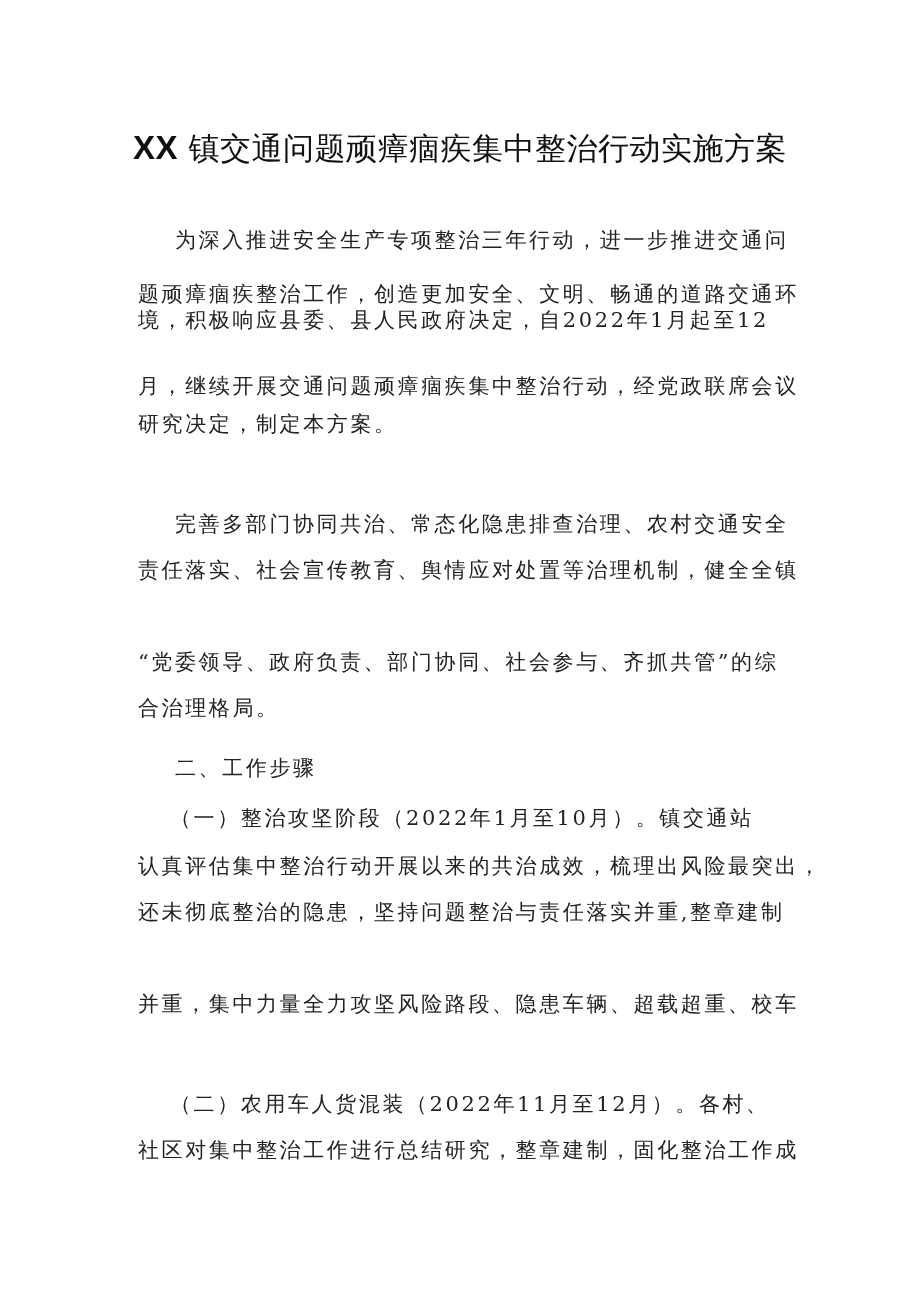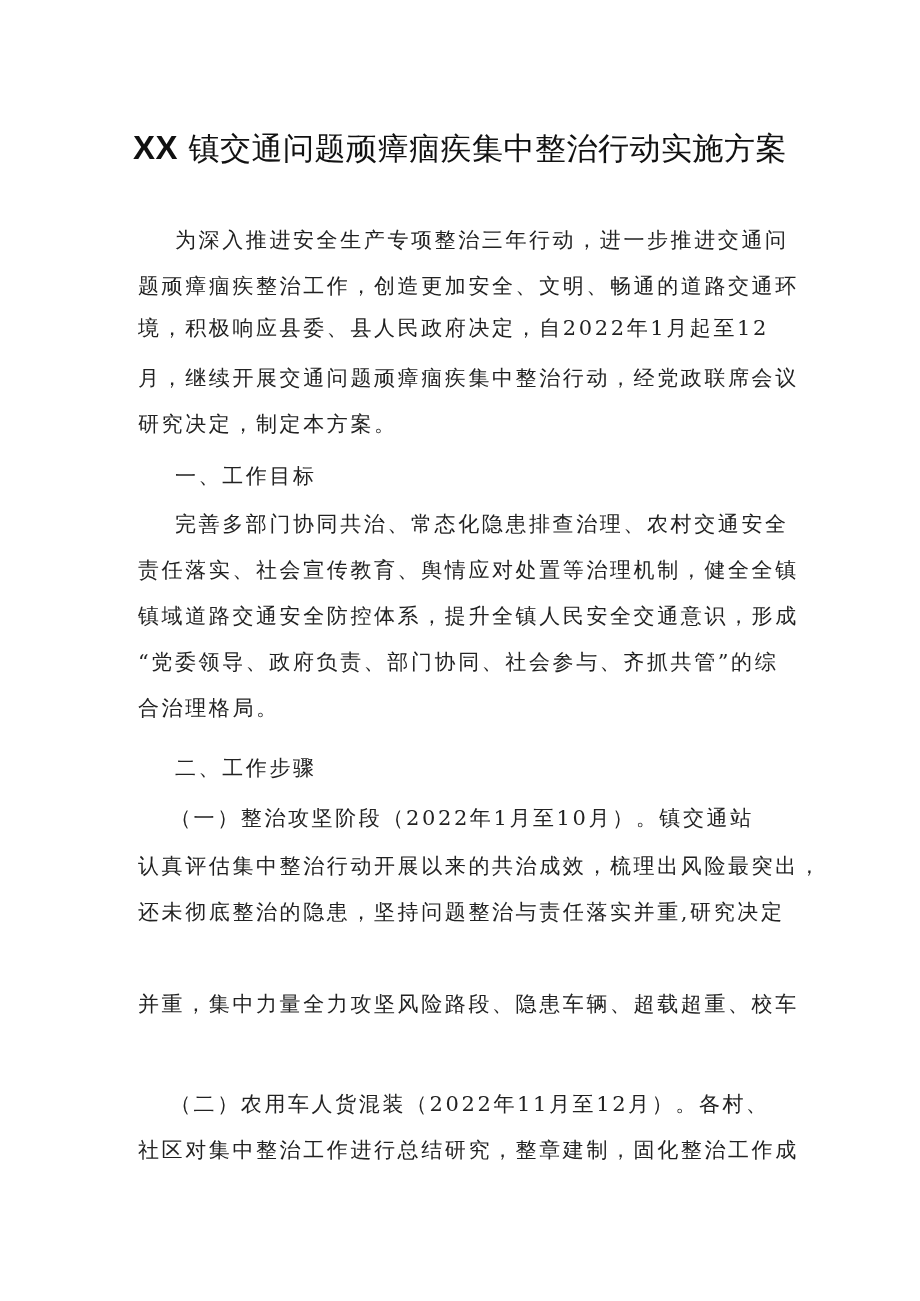--- a/index.html
+++ b/index.html
@@ -24,33 +24,31 @@
 </head>
 <body>
 
 <div class="page">
   <div class="title">
     <span class="xx">XX</span>
     <span>镇交通问题顽瘴痼疾集中整治行动实施方案</span>
   </div>
 
   <div class="line indent" style="top:226px">为深入推进安全生产专项整治三年行动，进一步推进交通问</div>
-  <div class="line" style="top:272px">题顽瘴痼疾整治工作，创造更加安全、文明、畅通的道路交通环</div>
-  <div class="line" style="top:314px">境，积极响应县委、县人民政府决定，自2022年1月起至12</div>
-  <div class="line" style="top:364px">月，继续开展交通问题顽瘴痼疾集中整治行动，经党政联席会议</div>
+  <div class="line" style="top:280px">题顽瘴痼疾整治工作，创造更加安全、文明、畅通的道路交通环</div>
+  <div class="line" style="top:306px">境，积极响应县委、县人民政府决定，自2022年1月起至12</div>
+  <div class="line" style="top:372px">月，继续开展交通问题顽瘴痼疾集中整治行动，经党政联席会议</div>
   <div class="line" style="top:410px">研究决定，制定本方案。</div>
 
-  <div class="line indent" style="top:462px">一、工作目标</div>
   <div class="line" style="top:556px">责任落实、社会宣传教育、舆情应对处置等治理机制，健全全镇</div>
   <div class="line indent" style="top:510px">完善多部门协同共治、常态化隐患排查治理、农村交通安全</div>
-  <div class="line" style="top:602px">镇域道路交通安全防控体系，提升全镇人民安全交通意识，形成</div>
   <div class="line" style="top:648px">“党委领导、政府负责、部门协同、社会参与、齐抓共管”的综</div>
   <div class="line" style="top:694px">合治理格局。</div>
 
   <div class="line indent" style="top:754px">二、工作步骤</div>
   <div class="line indent2" style="top:804px">（一）整治攻坚阶段（2022年1月至10月）。镇交通站</div>
   <div class="line" style="top:852px">认真评估集中整治行动开展以来的共治成效，梳理出风险最突出，</div>
-  <div class="line" style="top:898px">还未彻底整治的隐患，坚持问题整治与责任落实并重,研究决定</div>
+  <div class="line" style="top:898px">还未彻底整治的隐患，坚持问题整治与责任落实并重,整章建制</div>
   <div class="line" style="top:990px">并重，集中力量全力攻坚风险路段、隐患车辆、超载超重、校车</div>
 
   <div class="line indent2" style="top:1090px">（二）农用车人货混装（2022年11月至12月）。各村、</div>
   <div class="line" style="top:1136px">社区对集中整治工作进行总结研究，整章建制，固化整治工作成</div>
 </div>
 
 </body></html>

